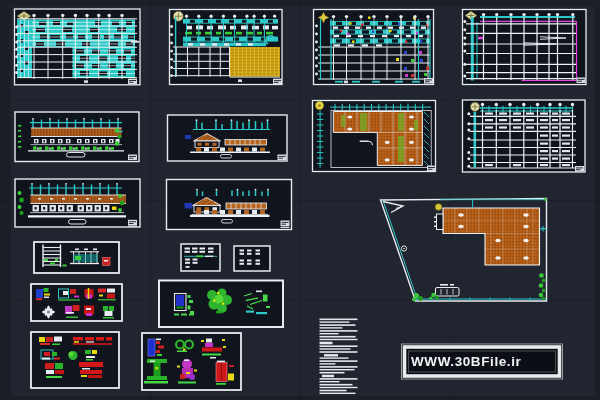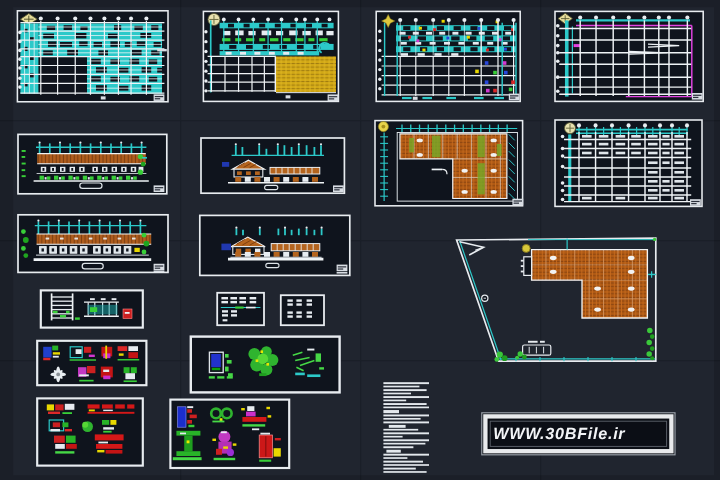--- a/index.html
+++ b/index.html
@@ -1,16 +1,16 @@
 <!DOCTYPE html>
 <html><head>
 <meta charset="utf-8">
 <style>
 html,body{margin:0;padding:0;background:#14181f;}
-#sheet{position:relative;width:600px;height:400px;background:#20252f;overflow:hidden;font-family:"Liberation Sans", sans-serif;font-style:italic;}
+#sheet{position:relative;width:600px;height:400px;background:#20252f;overflow:hidden;font-family:"Liberation Sans", sans-serif;}
 svg{position:absolute;left:0;top:0;}
 </style>
 </head>
 <body>
 <div id="sheet">
 <svg width="600" height="400" viewBox="0 0 600 400">
 <defs>
 <pattern id="hOr" width="3" height="3" patternUnits="userSpaceOnUse">
   <rect width="3" height="3" fill="#b05a14"></rect>
   <rect y="1.4" width="3" height="0.8" fill="#8a4410"></rect>

